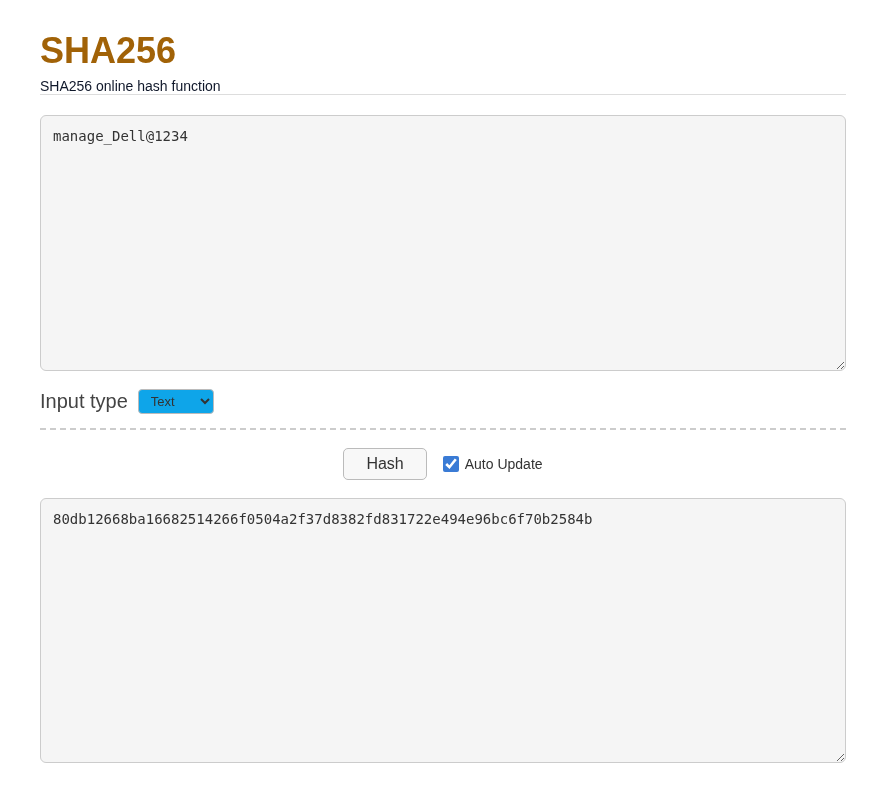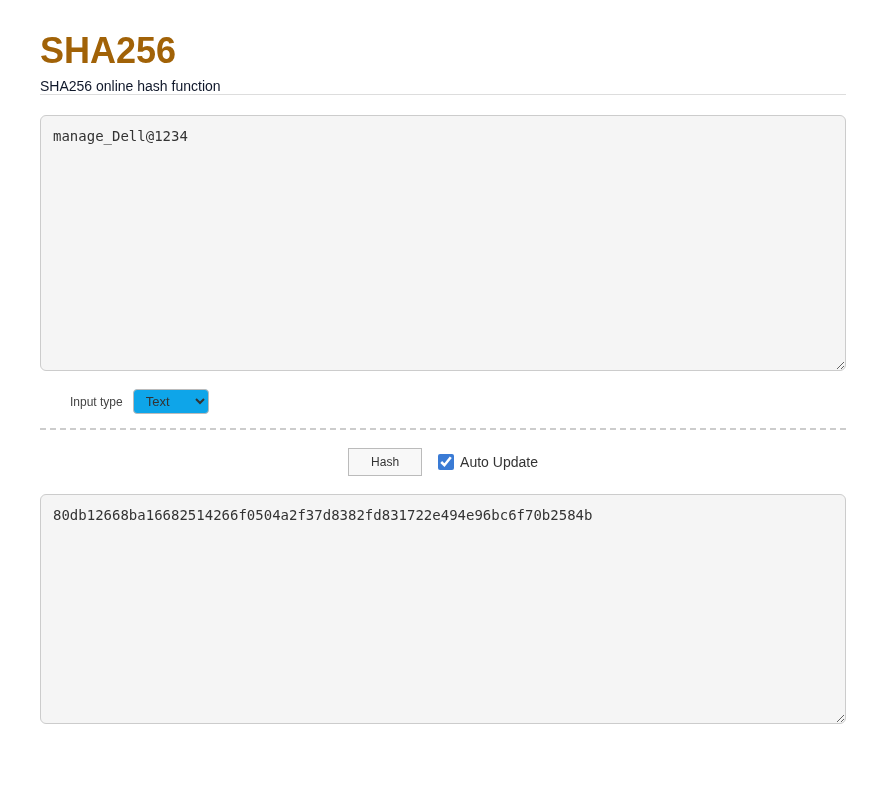--- a/index.html
+++ b/index.html
@@ -49,23 +49,22 @@
       display: flex;
       align-items: center;
       gap: 10px;
       margin-top: 14px;
       margin-bottom: 0px;
       padding-bottom: 14px;
       border-bottom: 2px dashed #cccccc;
     }
 
     .input-type-label {
-      font-size: 12px;
+      font-size: 20px;
       color: #444444;
-      margin-left: 30px;
     }
 
     .input-type-select {
       border: 1px solid #bbbbbb;
       border-radius: 4px;
       padding: 3px 22px 3px 8px;
       font-size: 13px;
       background: #0ea5e9;
       appearance: auto;
       cursor: pointer;
@@ -76,24 +75,24 @@
       display: flex;
       align-items: center;
       justify-content: center;
       gap: 16px;
       margin-top: 18px;
       margin-bottom: 18px;
     }
 
     .hash-button {
       border: 1px solid #bbbbbb;
-      border-radius: 0;
+      border-radius: 5px;
       background: #f8f8f8;
       padding: 6px 22px;
-      font-size: 12px;
+      font-size: 16px;
       color: #333333;
       cursor: pointer;
     }
 
     .auto-update-container {
       display: flex;
       align-items: center;
       gap: 6px;
       font-size: 14px;
       color: #333333;
@@ -101,21 +100,21 @@
 
     .auto-update-checkbox {
       width: 16px;
       height: 16px;
       accent-color: #3a7bd5;
       cursor: pointer;
     }
 
     .output-textarea {
       width: 100%;
-      height: 230px;
+      height: 265px;
       border: 1px solid #cccccc;
       border-radius: 6px;
       background: #f5f5f5;
       padding: 12px;
       font-family: monospace;
       font-size: 14px;
       color: #333333;
       resize: both;
       outline: none;
     }

